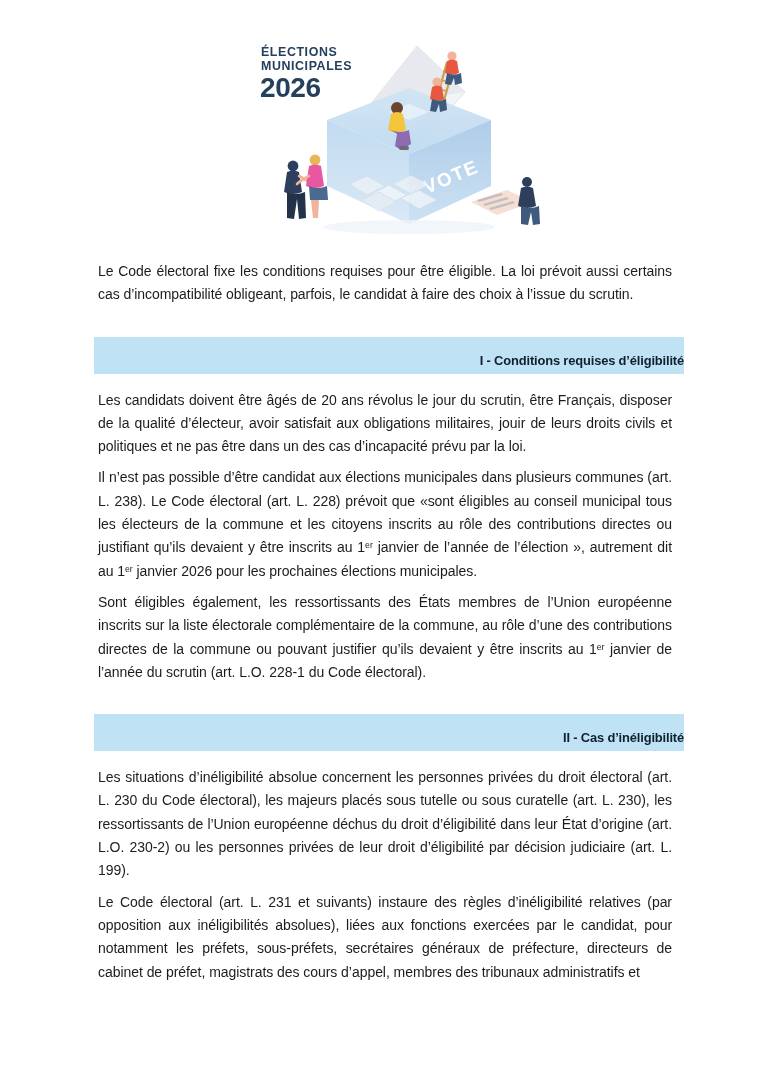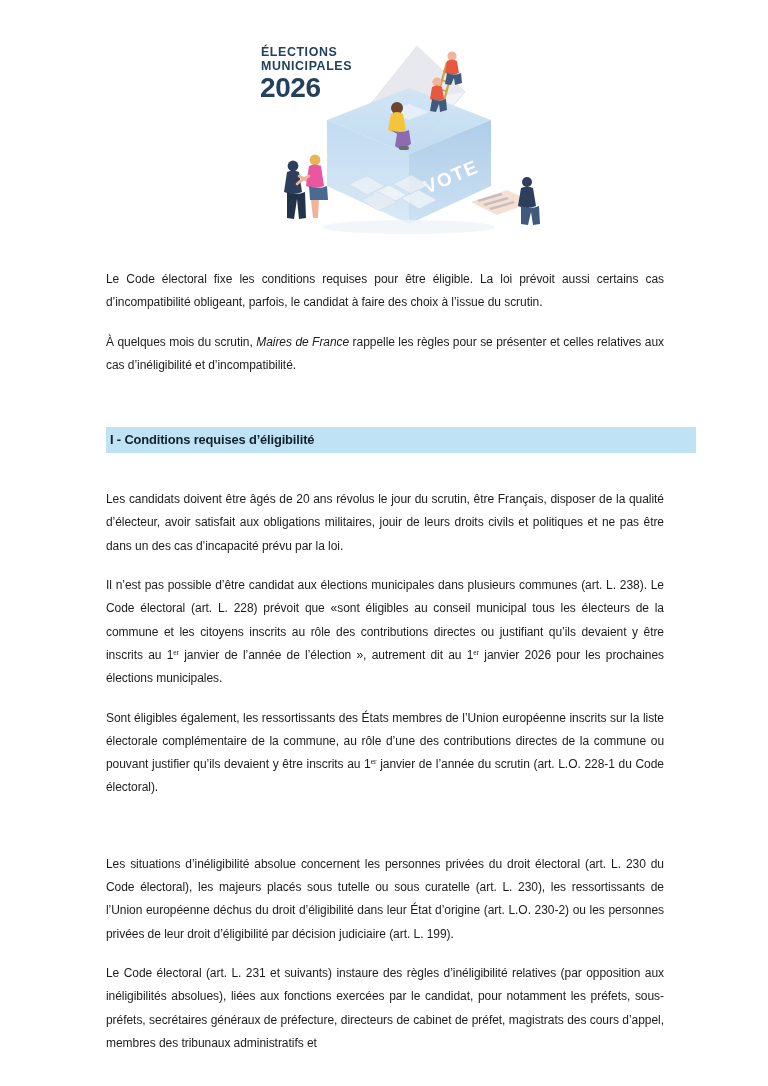--- a/index.html
+++ b/index.html
@@ -36,51 +36,51 @@
 
   
   .content {
     position: absolute;
     left: 90px;
     top: 252px;
     width: 590px;
   }
 
   p.body {
-    margin: 16px;
-    font-size: 12px;
+    margin: 8px;
+    font-size: 14px;
     line-height: 23.3px;
     text-align: justify;
     color: #1c1c1c;
     letter-spacing: -0.05px;
     hyphens: none;
   }
   p.body.last-line-natural { text-align-last: left; }
 
   .section-head {
     background: #bfe2f4;
     color: #10202e;
     font-weight: bold;
     font-size: 12.9px;
     line-height: 20px;
-    padding: 3px 0 3px 4px;
-    margin: 16px;
+    padding: 14px 0 3px 4px;
+    margin: 4px;
     width: 590px;
     box-sizing: border-box;
     letter-spacing: -0.15px;
+    text-align: right;
   }
 
   .gap-before-head { height: 18px; }
   .gap-after-head  { height: 3px; }
 
   sup.ord {
     font-size: 0.62em;
     vertical-align: 0.52em;
     line-height: 0;
-    font-family: Liberation Serif, serif;
   }
   em.ital { font-style: italic; }
 </style>
 </head>
 <body>
 
 <div class="page">
 
   <div class="hero">
     <svg width="300" height="205" viewBox="0 0 300 205" xmlns="http://www.w3.org/2000/svg">
@@ -182,32 +182,32 @@
       </g>
 
       <ellipse cx="160" cy="193" rx="86" ry="7" fill="#eef3f8" opacity="0.75"></ellipse>
     </svg>
   </div>
 
   <div class="content">
 
     <p class="body last-line-natural">Le Code électoral fixe les conditions requises pour être éligible. La loi prévoit aussi certains cas d’incompatibilité obligeant, parfois, le candidat à faire des choix à l’issue du scrutin.</p>
 
-    <p class="body last-line-natural"><span>À quelques mois du scrutin, </span><em class="ital">Maires de France</em><span> rappelle les règles pour se présenter et celles relatives aux cas d’inéligibilité et d’incompatibilité.</span></p>
 
     <div class="gap-before-head"></div>
     <p class="section-head">I - Conditions requises d’éligibilité</p>
     <div class="gap-after-head"></div>
 
     <p class="body last-line-natural">Les candidats doivent être âgés de 20 ans révolus le jour du scrutin, être Français, disposer de la qualité d’électeur, avoir satisfait aux obligations militaires, jouir de leurs droits civils et politiques et ne pas être dans un des cas d’incapacité prévu par la loi.</p>
 
     <p class="body last-line-natural"><span>Il n’est pas possible d’être candidat aux élections municipales dans plusieurs communes (art. L. 238). Le Code électoral (art. L. 228) prévoit que «sont éligibles au conseil municipal tous les électeurs de la commune et les citoyens inscrits au rôle des contributions directes ou justifiant qu’ils devaient y être inscrits au 1</span><sup class="ord">er</sup><span> janvier de l’année de l’élection », autrement dit au 1</span><sup class="ord">er</sup><span> janvier 2026 pour les prochaines élections municipales.</span></p>
 
     <p class="body last-line-natural"><span>Sont éligibles également, les ressortissants des États membres de l’Union européenne inscrits sur la liste électorale complémentaire de la commune, au rôle d’une des contributions directes de la commune ou pouvant justifier qu’ils devaient y être inscrits au 1</span><sup class="ord">er</sup><span> janvier de l’année du scrutin (art. L.O. 228-1 du Code électoral).</span></p>
 
     <div class="gap-before-head"></div>
+    <p class="section-head">II - Cas d’inéligibilité</p>
     <div class="gap-after-head"></div>
 
     <p class="body last-line-natural">Les situations d’inéligibilité absolue concernent les personnes privées du droit électoral (art. L. 230 du Code électoral), les majeurs placés sous tutelle ou sous curatelle (art. L. 230), les ressortissants de l’Union européenne déchus du droit d’éligibilité dans leur État d’origine (art. L.O. 230-2) ou les personnes privées de leur droit d’éligibilité par décision judiciaire (art. L. 199).</p>
     <p class="body">Le Code électoral (art. L. 231 et suivants) instaure des règles d’inéligibilité relatives (par opposition aux inéligibilités absolues), liées aux fonctions exercées par le candidat, pour notamment les préfets, sous-préfets, secrétaires généraux de préfecture, directeurs de cabinet de préfet, magistrats des cours d’appel, membres des tribunaux administratifs et</p>
 
   </div>
 </div>
 
 </body></html>

